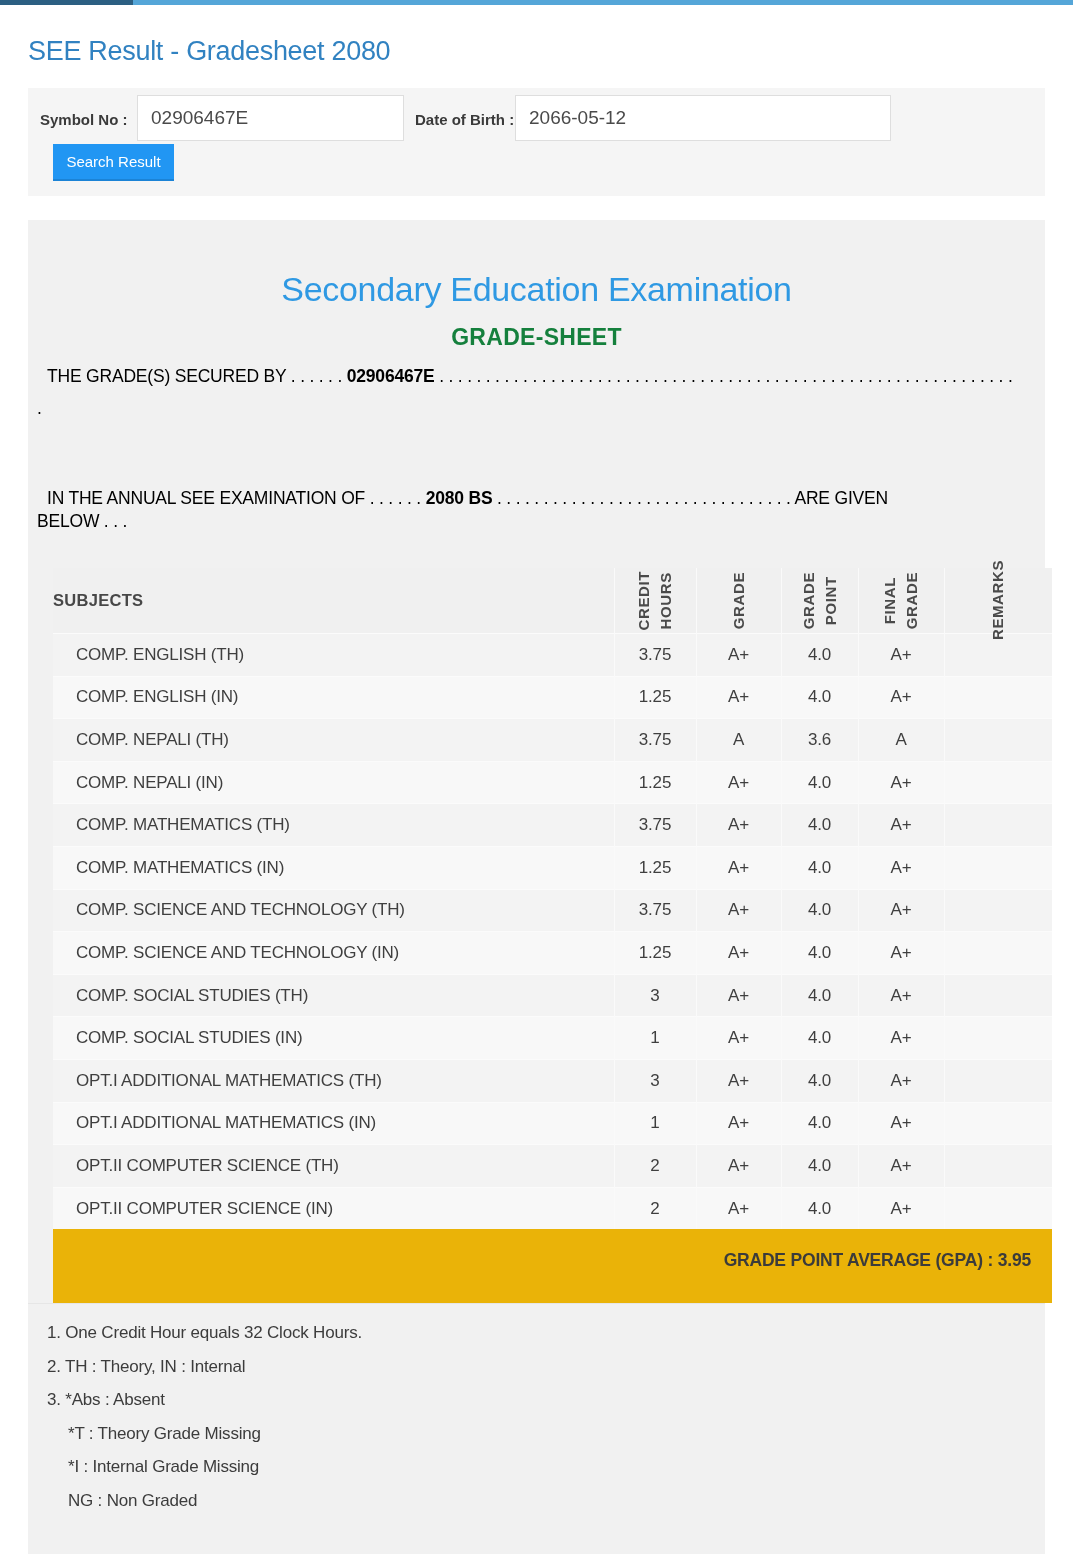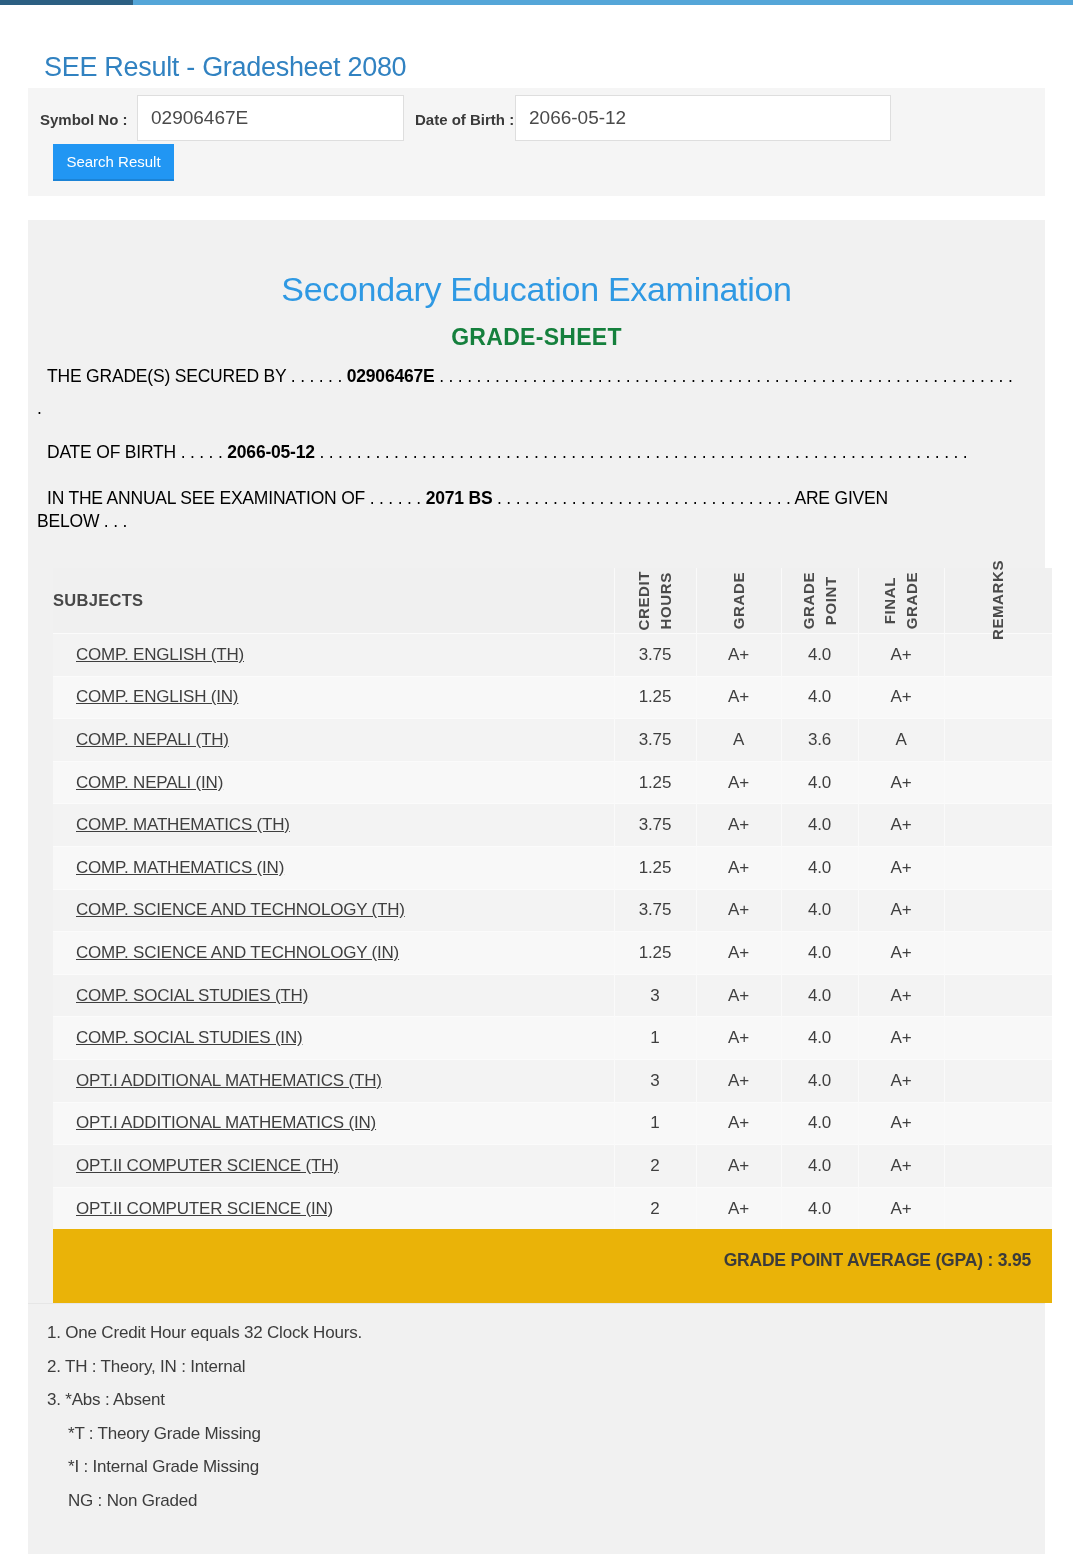--- a/index.html
+++ b/index.html
@@ -8,21 +8,21 @@
     background:#ffffff;
     font-family:"Liberation Sans", sans-serif;
     -webkit-font-smoothing:antialiased;
   }
   
   .topbar { position:absolute; left:0; top:0; width:1073px; height:5px; background:#55a6d8; }
   .topbar-dark { position:absolute; left:0; top:0; width:133px; height:5px; background:#2c5f82; }
 
   
   .page-title {
-    position:absolute; left:28px; top:36px; margin:16px;
+    position:absolute; left:28px; top:36px; margin:0;
     font-size:27px; font-weight:500; color:#3182c1; letter-spacing:-0.3px;
   }
 
   
   .panel { position:absolute; left:28px; top:88px; width:1017px; height:108px; background:#f5f5f5; }
   .lbl { position:absolute; font-size:15px; font-weight:700; color:#3a3a3a; }
   .lbl-symbol { left:12px; top:23px; }
   .lbl-dob { left:387px; top:23px; }
   .tin {
     position:absolute; top:7px; height:46px; box-sizing:border-box;
@@ -72,21 +72,21 @@
   .hwrap { height:65px; display:flex; align-items:center; justify-content:center; overflow:visible; }
   .rot {
     writing-mode:vertical-rl; transform:rotate(180deg);
     white-space:pre-line; font-size:15px; font-weight:700; color:#4a4a4a;
     letter-spacing:0.6px; line-height:1.45; flex:none;
   }
   tbody td {
     height:41.6px; font-size:17px; color:#3f3f3f; letter-spacing:-0.2px;
     text-align:center; border-top:1px solid #fbfbfb;
   }
-  tbody td.sub-c { text-align:left; padding-left:23px;text-decoration:underline; }
+  tbody td.sub-c { text-align:left; padding-left:23px; }
   td.vline, th.vline { border-left:1px solid #fafafa; }
   tbody tr:nth-child(odd) td  { background:#f3f3f3; }
   tbody tr:nth-child(even) td { background:#f8f8f8; }
 
   .gpa {
     position:absolute; top:1030px; right:14px;
     font-size:17.5px; font-weight:700; color:#3b3b3b; letter-spacing:-0.2px;
   }
   .sep { position:absolute; left:0; top:1083px; width:1017px; height:1px; background:#e6e6e6; }
 
@@ -111,23 +111,22 @@
   <button class="btn">Search Result</button>
 </div>
 
 <div class="card">
   <div class="h-blue">Secondary Education Examination</div>
   <div class="h-dark">GRADE-SHEET</div>
 
   <div class="pline p-l1"><span>THE GRADE(S) SECURED BY . . . . . . </span><b>02906467E</b><span> . . . . . . . . . . . . . . . . . . . . . . . . . . . . . . . . . . . . . . . . . . . . . . . . . . . . . . . . . . . . . .</span></div>
   <div class="pline p-l1b">.</div>
 
-  <div class="pline p-l2"><span>DATE OF BIRTH . . . . . </span><b>2066-05-12</b><span> . . . . . . . . . . . . . . . . . . . . . . . . . . . . . . . . . . . . . . . . . . . . . . . . . . . . . . . . . . . . . . . . . . . . . .</span></div>
-
-  <div class="pline p-l3"><span>IN THE ANNUAL SEE EXAMINATION OF . . . . . . </span><b>2071 BS</b><span> . . . . . . . . . . . . . . . . . . . . . . . . . . . . . . . .</span><span> ARE GIVEN</span></div>
+
+  <div class="pline p-l3"><span>IN THE ANNUAL SEE EXAMINATION OF . . . . . . </span><b>2080 BS</b><span> . . . . . . . . . . . . . . . . . . . . . . . . . . . . . . . .</span><span> ARE GIVEN</span></div>
   <div class="pline p-l3b">BELOW . . .</div>
 
   <div class="tablezone">
     <table class="grades">
       <colgroup>
         <col style="width:561px">
           <col style="width:82px">
           <col style="width:85px">
         <col style="width:77px">
           <col style="width:86px">

